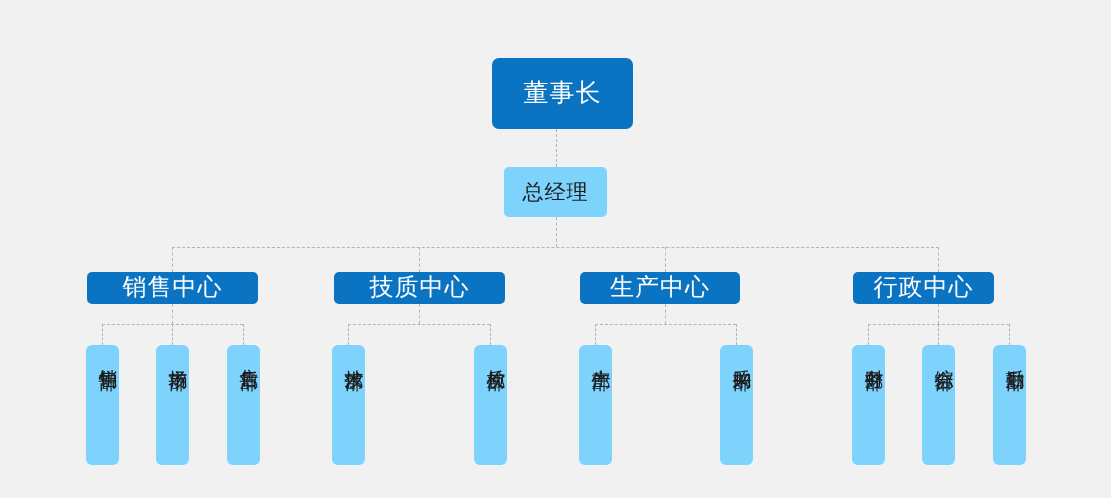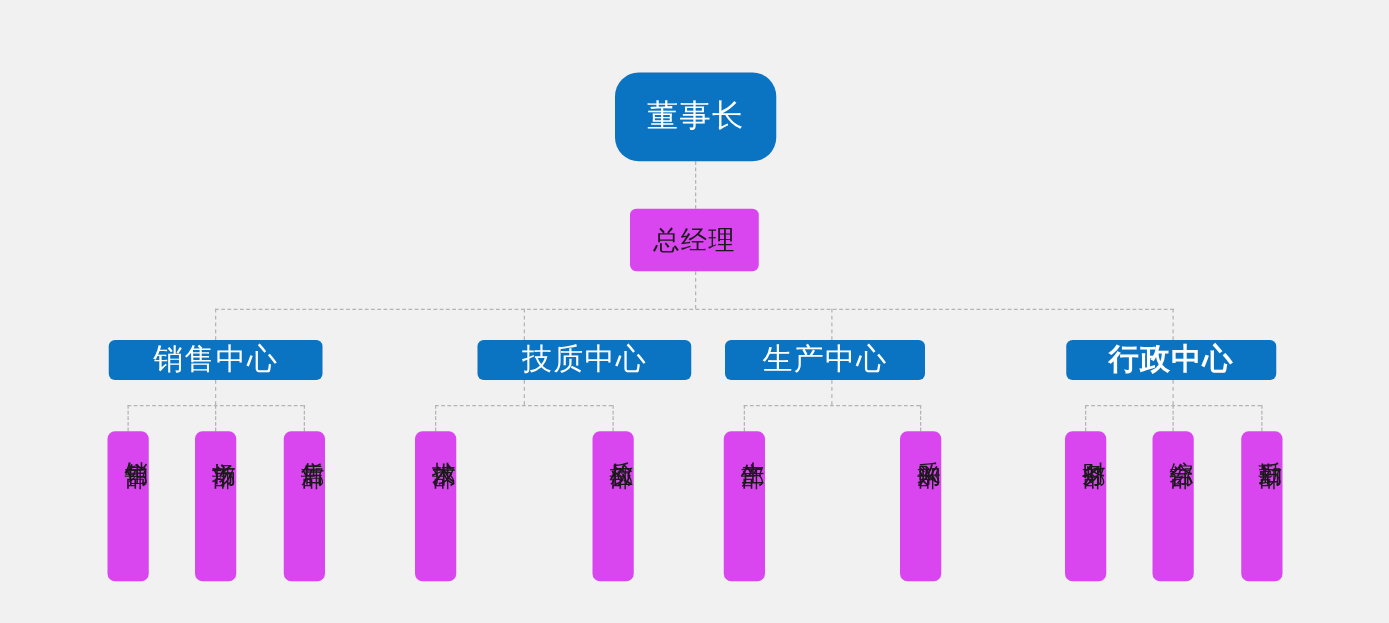--- a/index.html
+++ b/index.html
@@ -20,21 +20,21 @@
     justify-content:center;
     border-radius:5px;
     text-align:center;
     line-height:1.15;
   }
   .node.blue{
     background:#0a73c2;
     color:#ffffff;
   }
   .node.gray{
-    background:#d946ef;
+    background:#7dd3fc;
     color:#1a1a1a;
   }
   .node.root{
     border-radius:7px;
     font-size:25px;
     letter-spacing:1px;
   }
   .node.gm{
     font-size:21px;
     letter-spacing:1px;
@@ -102,28 +102,28 @@
   <div class="conn h" style="left:595px;top:324px;width:141px;"></div>
   <div class="conn v" style="left:595px;top:324px;height:21px;"></div>
   <div class="conn v" style="left:736px;top:324px;height:21px;"></div>
 
   <div class="conn v" style="left:938px;top:304px;height:20px;"></div>
   <div class="conn h" style="left:868px;top:324px;width:141px;"></div>
   <div class="conn v" style="left:868px;top:324px;height:21px;"></div>
   <div class="conn v" style="left:938px;top:324px;height:21px;"></div>
   <div class="conn v" style="left:1009px;top:324px;height:21px;"></div>
 
-  <div class="node blue root" style="left:492px;top:58px;width:129px;height:71px;border-radius:19px;">董事长</div>
+  <div class="node blue root" style="left:492px;top:58px;width:141px;height:71px;">董事长</div>
 
   <div class="node gray gm" style="left:504px;top:167px;width:103px;height:50px;">总经理</div>
 
   <div class="node blue center" style="left:87px;top:272px;width:171px;height:32px;">销售中心</div>
-  <div class="node blue center" style="left:334px;top:272px;width:171px;height:32px;margin-left:48px;">技质中心</div>
+  <div class="node blue center" style="left:334px;top:272px;width:171px;height:32px;">技质中心</div>
   <div class="node blue center" style="left:580px;top:272px;width:160px;height:32px;">生产中心</div>
-  <div class="node blue center" style="left:853px;top:272px;width:168px;height:32px;font-weight:bold;">行政中心</div>
+  <div class="node blue center" style="left:853px;top:272px;width:141px;height:32px;">行政中心</div>
 
   <div class="node gray dept" style="left:86px;top:345px;width:33px;height:120px;">
     <span class="dept-label">销售部</span>
   </div>
   <div class="node gray dept" style="left:156px;top:345px;width:33px;height:120px;">
     <span class="dept-label">市场部</span>
   </div>
   <div class="node gray dept" style="left:227px;top:345px;width:33px;height:120px;">
     <span class="dept-label">售后部</span>
   </div>

